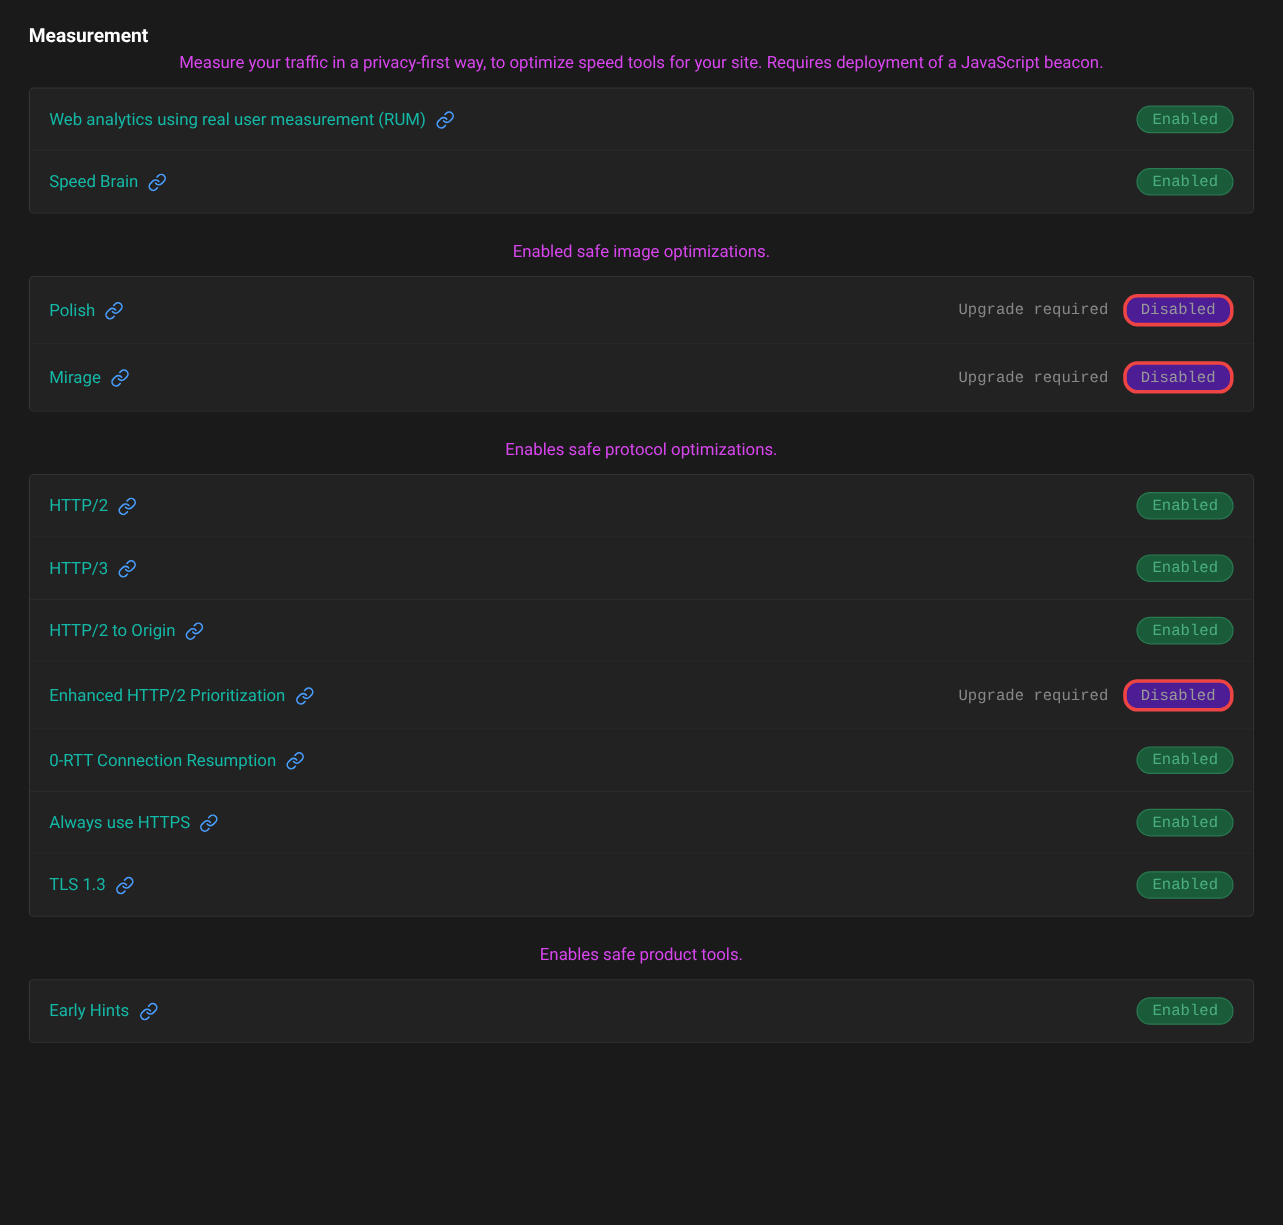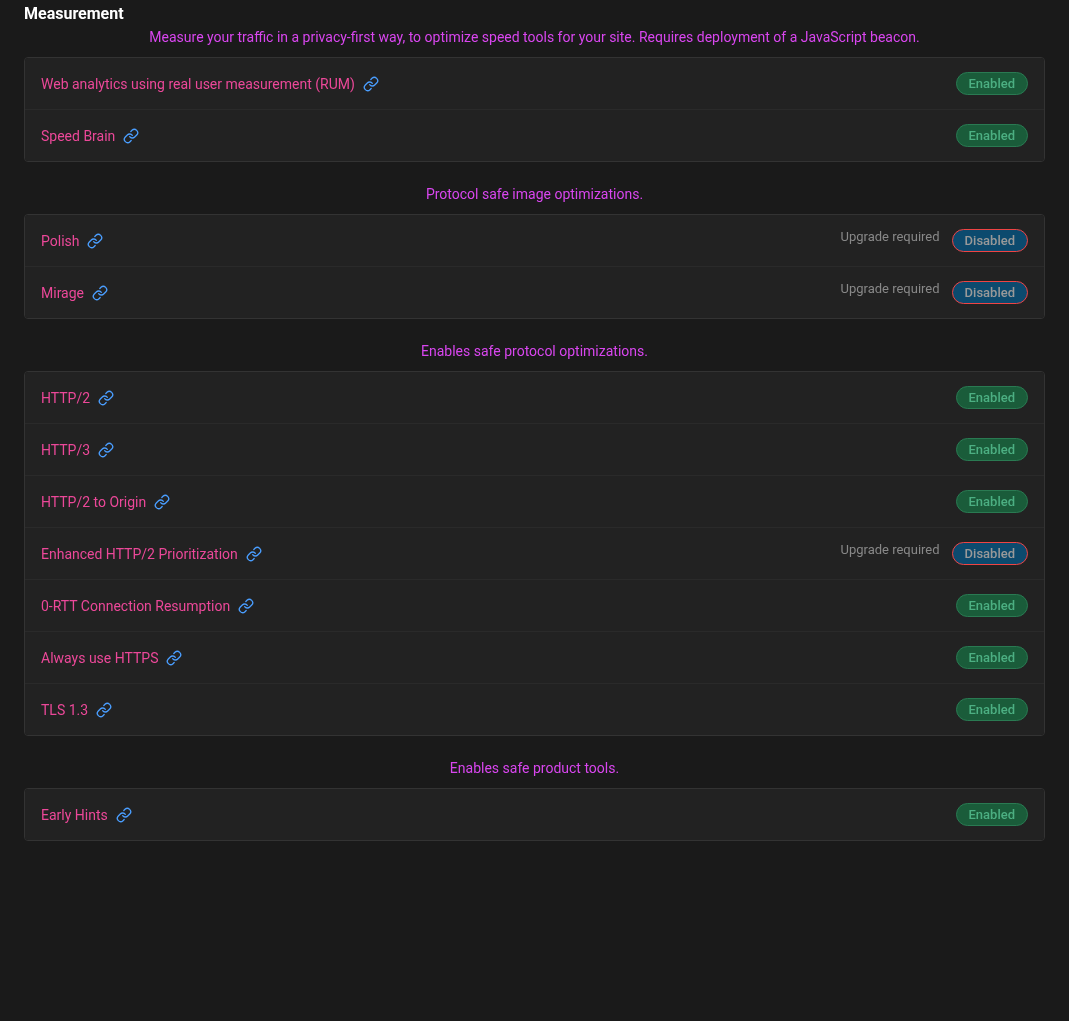--- a/index.html
+++ b/index.html
@@ -11,21 +11,21 @@
     body {
       background-color: #1a1a1a;
       color: #e0e0e0;
       font-family: -apple-system, BlinkMacSystemFont, 'Segoe UI', Roboto, sans-serif;
       font-size: 14px;
       width: 1069px;
       min-height: 1021px;
     }
 
     .page-container {
-      padding: 4px 24px;
+      padding: 20px 24px;
     }
 
     .section {
       margin-bottom: 24px;
     }
 
     .section-title {
       font-size: 16px;
       font-weight: 700;
       color: #ffffff;
@@ -58,39 +58,41 @@
       border-bottom: none;
     }
 
     .feature-left {
       display: flex;
       align-items: center;
       gap: 8px;
     }
 
     .feature-name {
-      color: #ec4899;
+      color: #14b8a6;
       font-size: 14px;
     }
 
     .link-icon {
       display: inline-flex;
       align-items: center;
       color: #4a9eff;
       cursor: pointer;
     }
 
     .link-icon svg {
       width: 16px;
       height: 16px;
     }
 
     .feature-right {
       display: flex;
+      align-items: center;
       gap: 12px;
+      font-family: Liberation Mono, monospace;
     }
 
     .upgrade-text {
       color: #888;
       font-size: 13px;
     }
 
     .badge {
       padding: 3px 12px;
       border-radius: 12px;
@@ -98,23 +100,23 @@
       font-weight: 500;
     }
 
     .badge-enabled {
       background-color: #1a5c3a;
       color: #4caf82;
       border: 1px solid #2a7a52;
     }
 
     .badge-disabled {
-      background-color: #0c4a6e;
+      background-color: #4c1d95;
       color: #999;
-      border: 1px solid #ef4444;
+      border: 3px solid #ef4444;
     }
   </style>
 </head>
 <body>
 
 <div class="page-container">
 <div class="section">
       <div class="section-title">Measurement</div>
       <div class="section-description">Measure your traffic in a privacy-first way, to optimize speed tools for your site. Requires deployment of a JavaScript beacon.</div>
       <div class="feature-list">
@@ -142,21 +144,21 @@
       </svg>
             </span>
           </div>
           <div class="feature-right">
             <span class="badge badge-enabled">Enabled</span>
           </div>
         </div>
       </div>
     </div>
     <div class="section">
-      <div class="section-description">Protocol safe image optimizations.</div>
+      <div class="section-description">Enabled safe image optimizations.</div>
       <div class="feature-list">
         <div class="feature-row">
           <div class="feature-left">
             <span class="feature-name">Polish</span>
             <span class="link-icon">
               <svg viewBox="0 0 24 24" fill="none" stroke="currentColor" stroke-width="2" stroke-linecap="round" stroke-linejoin="round">
         <path d="M10 13a5 5 0 0 0 7.54.54l3-3a5 5 0 0 0-7.07-7.07l-1.72 1.71"></path>
         <path d="M14 11a5 5 0 0 0-7.54-.54l-3 3a5 5 0 0 0 7.07 7.07l1.71-1.71"></path>
       </svg>
             </span>

